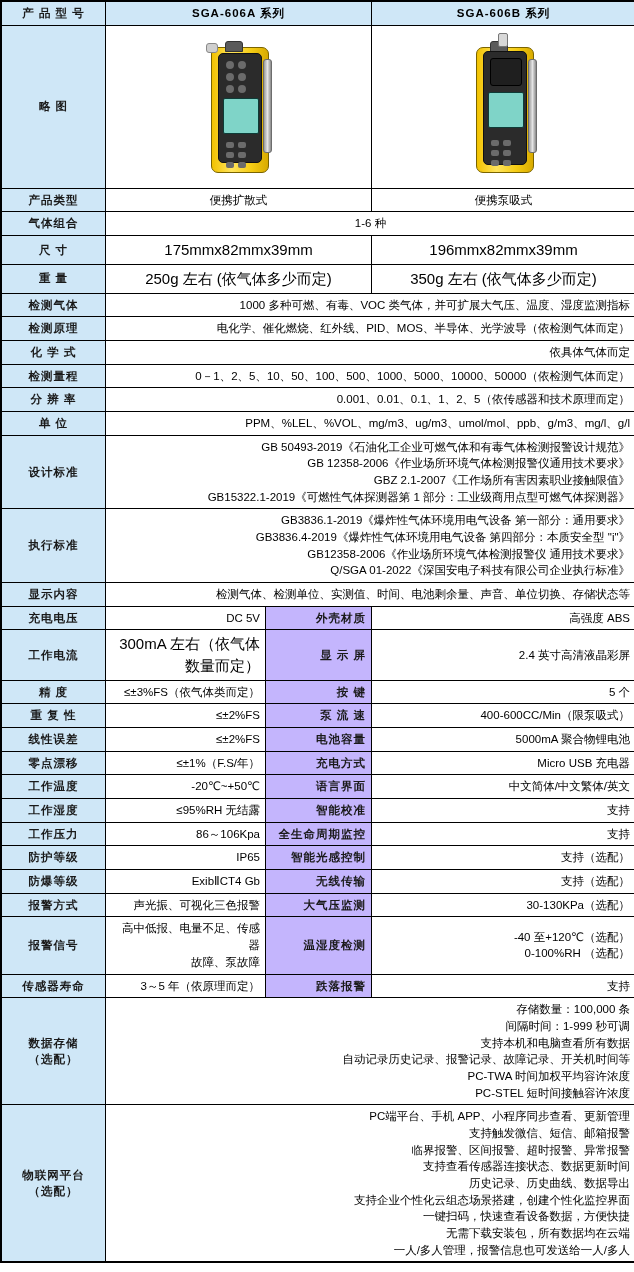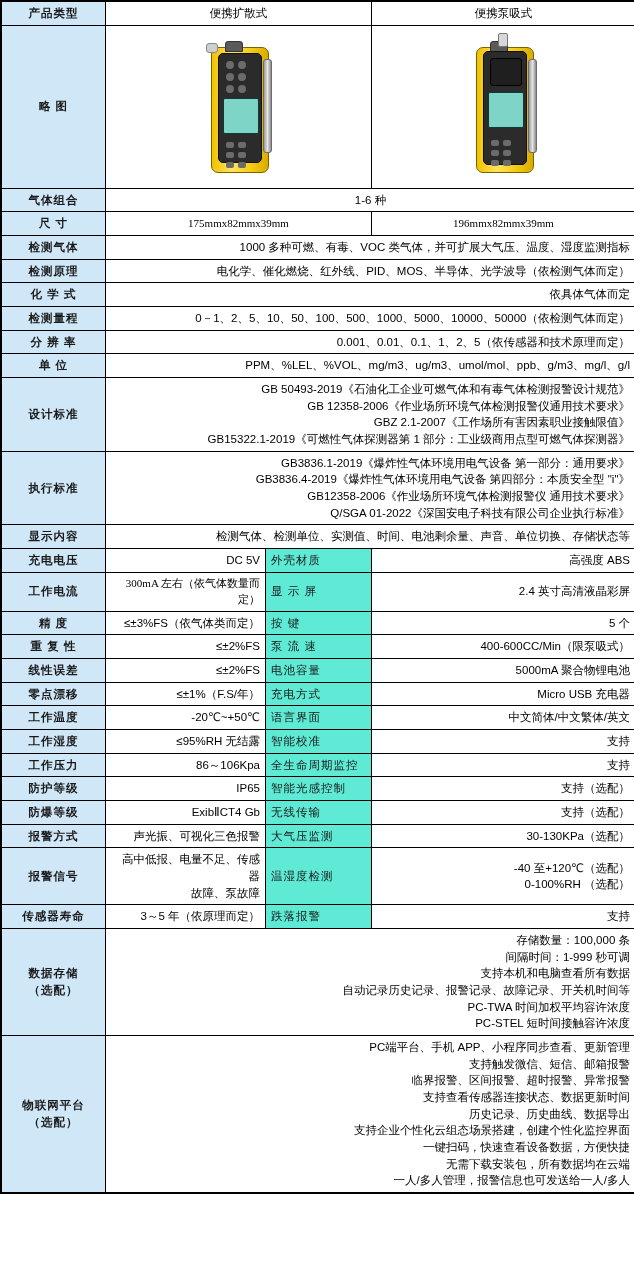--- a/index.html
+++ b/index.html
@@ -19,32 +19,32 @@
   }
   .lbl{
     background:#cfe7f7;
     text-align:center;
     font-weight:bold;
     color:#1a1a1a;
     letter-spacing:1px;
     width:104px;
   }
   .lbl2{
-    background:#5eead4;
-    text-align:left;
-    font-weight:normal;
+    background:#c4b5fd;
+    text-align:right;
+    font-weight:bold;
     color:#1a1a1a;
     letter-spacing:1px;
   }
   .val{background:#fff;text-align:right;}
   .ctr{text-align:center;}
   .head{background:#cfe7f7;text-align:center;font-weight:bold;letter-spacing:1px;}
   .imgcell{background:#fff;text-align:center;padding:6px 0;height:150px;}
   .multiline{white-space:pre-line;margin-left:26px;}
-  .small{font-size:11px;font-family:Liberation Serif, serif;}
+  .small{font-size:15px;}
   .dev-wrap{display:flex;align-items:center;justify-content:center;height:140px;}
 
   
   .device{position:relative;width:72px;height:132px;}
   .dev-body{
     position:absolute;left:8px;top:6px;width:56px;height:124px;
     background:linear-gradient(90deg,#f2c200 0%,#ffe45c 35%,#f5cc14 70%,#d9ab00 100%);
     border:1px solid #7a6400;border-radius:7px;
   }
   .dev-face{
@@ -95,25 +95,24 @@
 <div class="sheet">
 <table>
   <colgroup>
     <col style="width:104px">
     <col style="width:160px">
     <col style="width:106px">
     <col style="width:264px">
   </colgroup>
 
   <tbody>
-
-  <tr>
-    <td class="lbl">产品类型</td>
-    <td class="val ctr" colspan="2">便携扩散式</td>
-    <td class="val ctr">便携泵吸式</td>
+        <tr>
+    <td class="lbl">产 品 型 号</td>
+    <td class="head" colspan="2">SGA-606A 系列</td>
+    <td class="head">SGA-606B 系列</td>
   </tr>
 
   <tr>
     <td class="lbl">略    图</td>
     <td class="imgcell" colspan="2">
       <div class="dev-wrap">
         <div class="device">
           <div class="dev-body"></div>
           <div class="dev-top"></div>
           <div class="dev-strap"></div>
@@ -158,30 +157,41 @@
                     <i></i>
                   </div>
           </div>
           <div class="dev-clip"></div>
         </div>
       </div>
     </td>
   </tr>
 
   <tr>
+    <td class="lbl">产品类型</td>
+    <td class="val ctr" colspan="2">便携扩散式</td>
+    <td class="val ctr">便携泵吸式</td>
+  </tr>
+
+  <tr>
     <td class="lbl">气体组合</td>
     <td class="val ctr" colspan="3">1-6 种</td>
   </tr>
 
   <tr>
     <td class="lbl">尺    寸</td>
     <td class="val ctr small" colspan="2">175mmx82mmx39mm</td>
     <td class="val ctr small">196mmx82mmx39mm</td>
   </tr>
 
+  <tr>
+    <td class="lbl">重    量</td>
+    <td class="val ctr small" colspan="2">250g 左右 (依气体多少而定)</td>
+    <td class="val ctr small">350g 左右 (依气体多少而定)</td>
+  </tr>
 
   <tr>
     <td class="lbl">检测气体</td>
     <td class="val" colspan="3">1000 多种可燃、有毒、VOC 类气体，并可扩展大气压、温度、湿度监测指标</td>
   </tr>
 
 
   <tr>
     <td class="lbl">检测原理</td>
     <td class="val" colspan="3">电化学、催化燃烧、红外线、PID、MOS、半导体、光学波导（依检测气体而定）</td>

